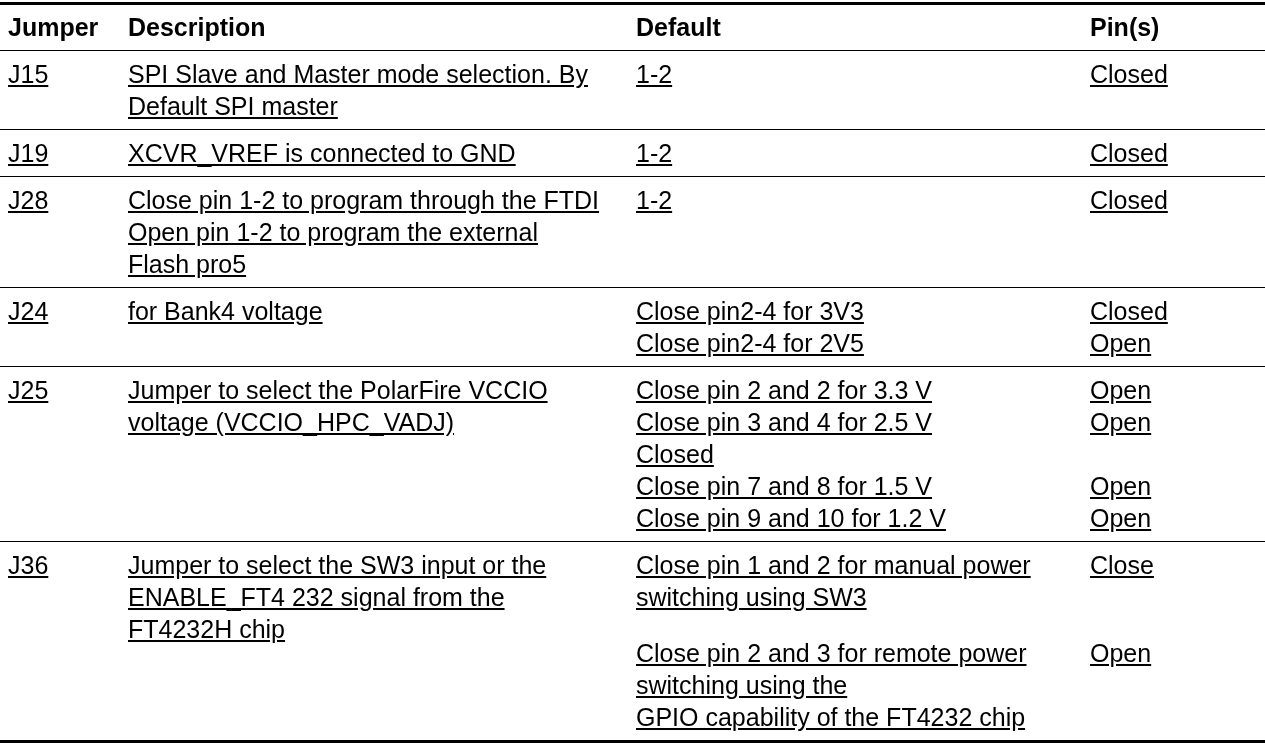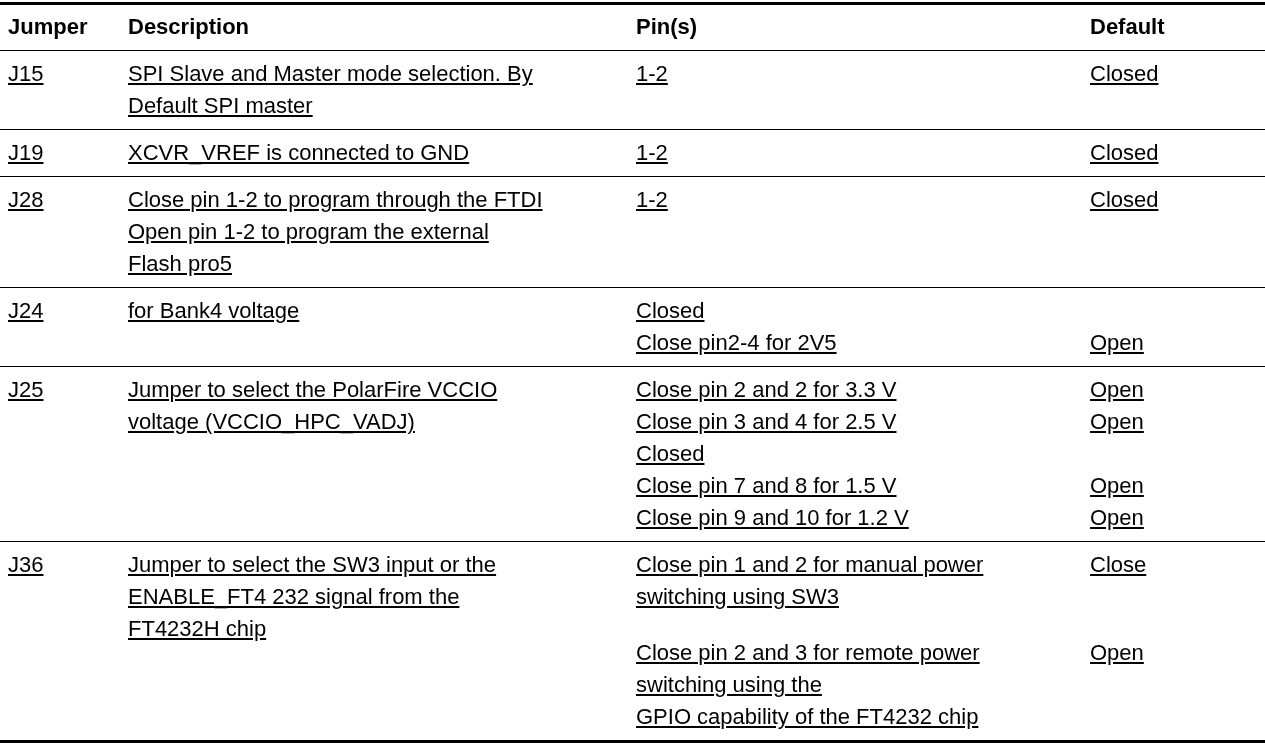--- a/index.html
+++ b/index.html
@@ -5,21 +5,21 @@
   html, body {
     margin: 0;
     padding: 0;
     background: #ffffff;
   }
   .doc {
     width: 1265px;
     height: 752px;
     box-sizing: border-box;
     font-family: "Liberation Sans", sans-serif;
-    font-size: 22px;
+    font-size: 25px;
     line-height: 32px;
     color: #000000;
     overflow: hidden;
   }
   .jumper-table {
     margin-top: 2px;
     border-top: 3px solid #000000;
     border-bottom: 3px solid #000000;
   }
   .header-row {
@@ -51,22 +51,22 @@
   }
 </style>
 </head>
 <body>
 
 <div class="doc">
   <div class="jumper-table">
     <div class="header-row">
       <div class="cell-jumper">Jumper</div>
       <div>Description</div>
+      <div>Default</div>
       <div>Pin(s)</div>
-      <div>Default</div>
     </div>
     <div>
         <div class="body-row">
           <div class="cell-jumper">J15</div>
           <div>
             <div>SPI Slave and Master mode selection. By</div>
             <div>Default SPI master</div>
           </div>
           <div>
             <div class="option-row">
@@ -107,20 +107,23 @@
             </div>
           </div>
         </div>
         <div class="body-row">
           <div class="cell-jumper">J24</div>
           <div>
             <div>for Bank4 voltage</div>
           </div>
           <div>
             <div class="option-row">
+              <div>
+                <div>Close pin2-4 for 3V3</div>
+              </div>
               <div>Closed</div>
             </div>
             <div class="option-row">
               <div>
                 <div>Close pin2-4 for 2V5</div>
               </div>
               <div>Open</div>
             </div>
           </div>
         </div>

